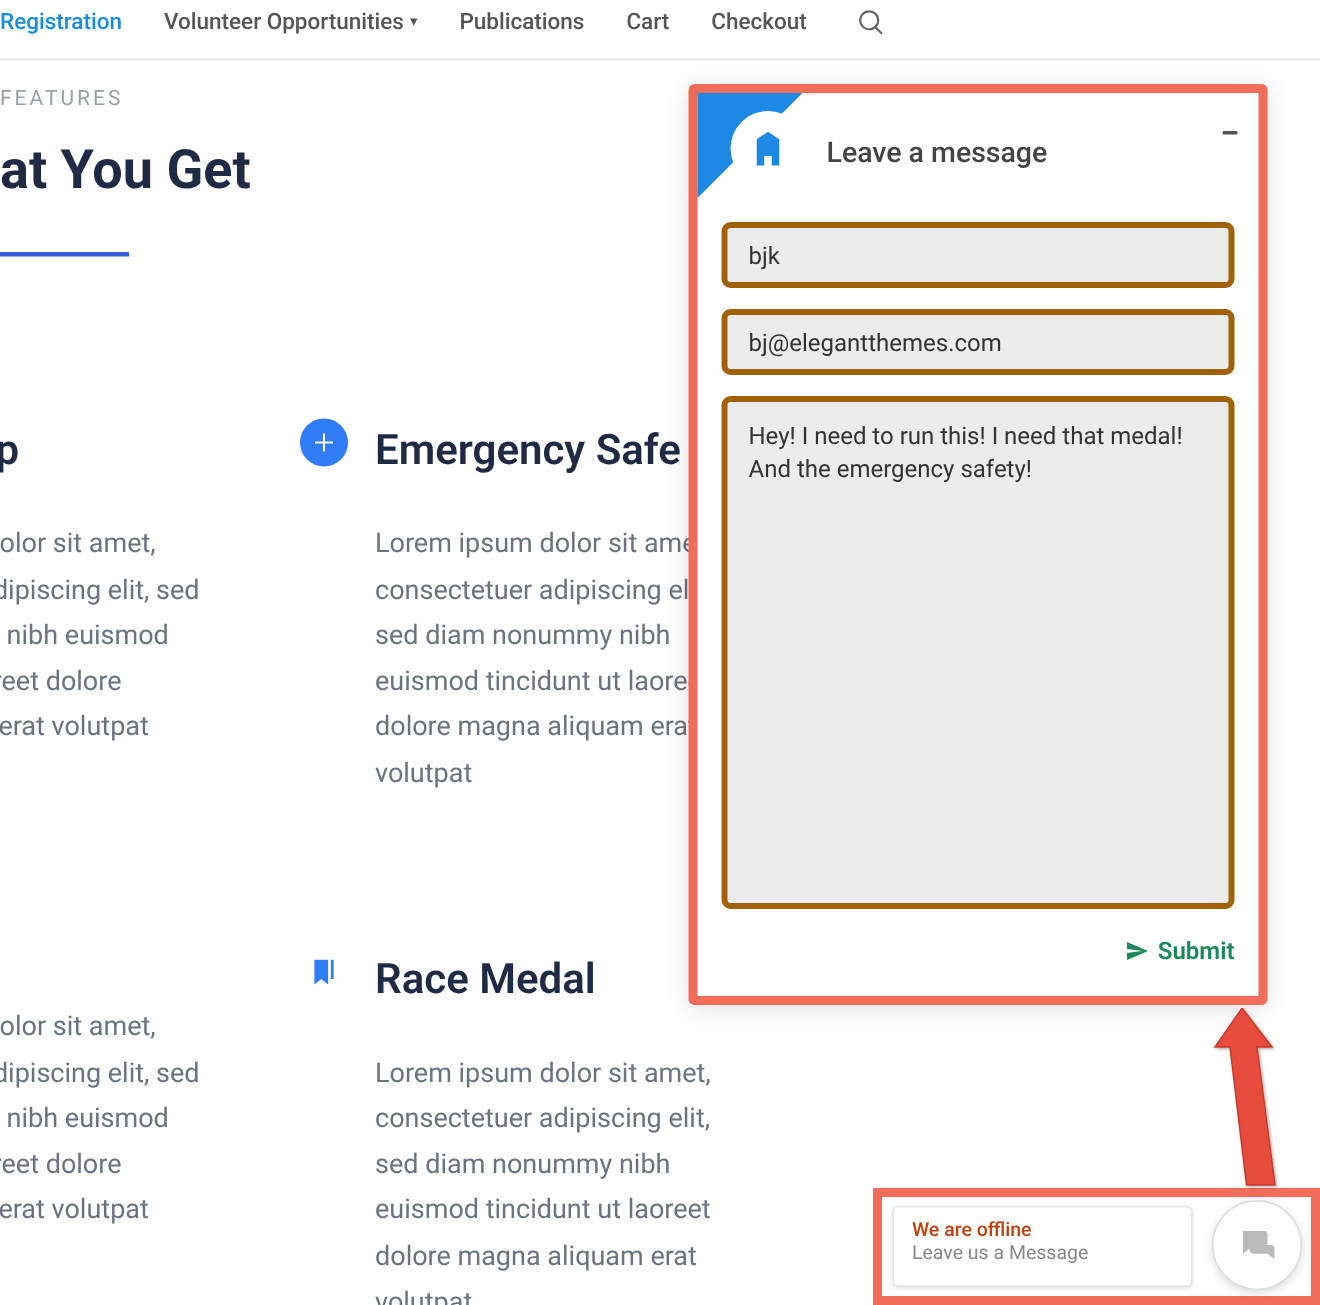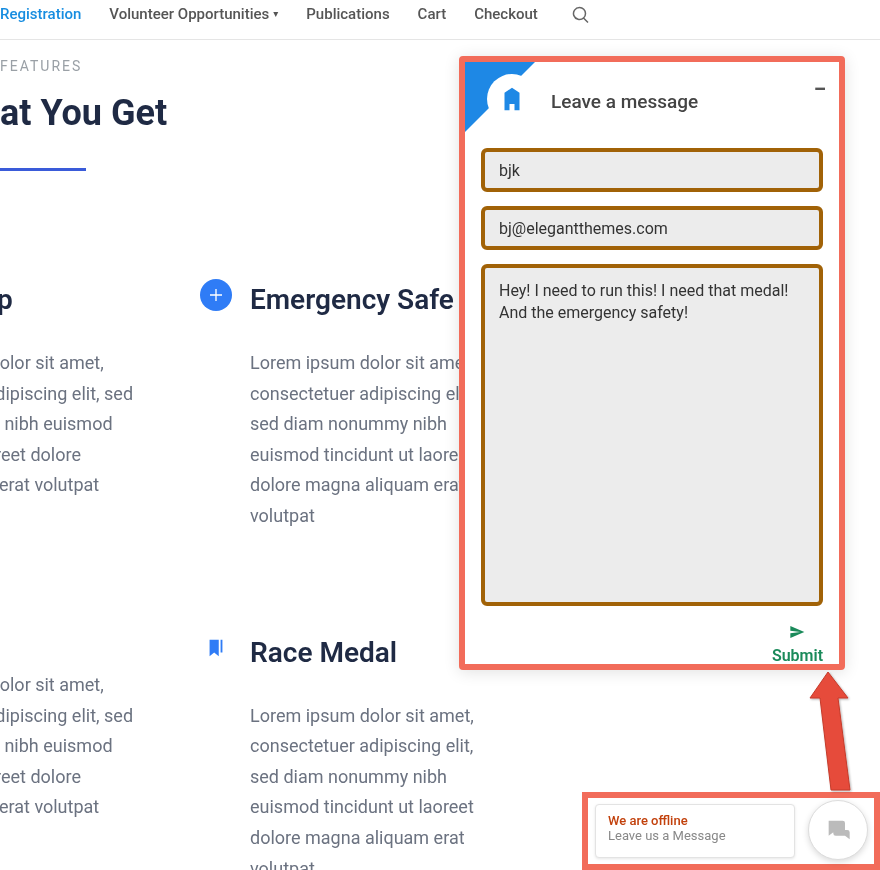--- a/index.html
+++ b/index.html
@@ -180,21 +180,20 @@
     padding: 14px 16px;
     cursor: pointer;
   }
   .submit-btn {
     display: inline-flex;
     align-items: center;
     gap: 6px;
     color: #1a8a5a;
     font-size: 16px;
     font-weight: 600;
-    flex-direction: column;
   }
   .submit-btn svg { fill: #1a8a5a; }
 
   
   .offline-highlight {
     position: absolute;
     left: 582px;
     top: 792px;
     width: 298px;
     height: 78px;

